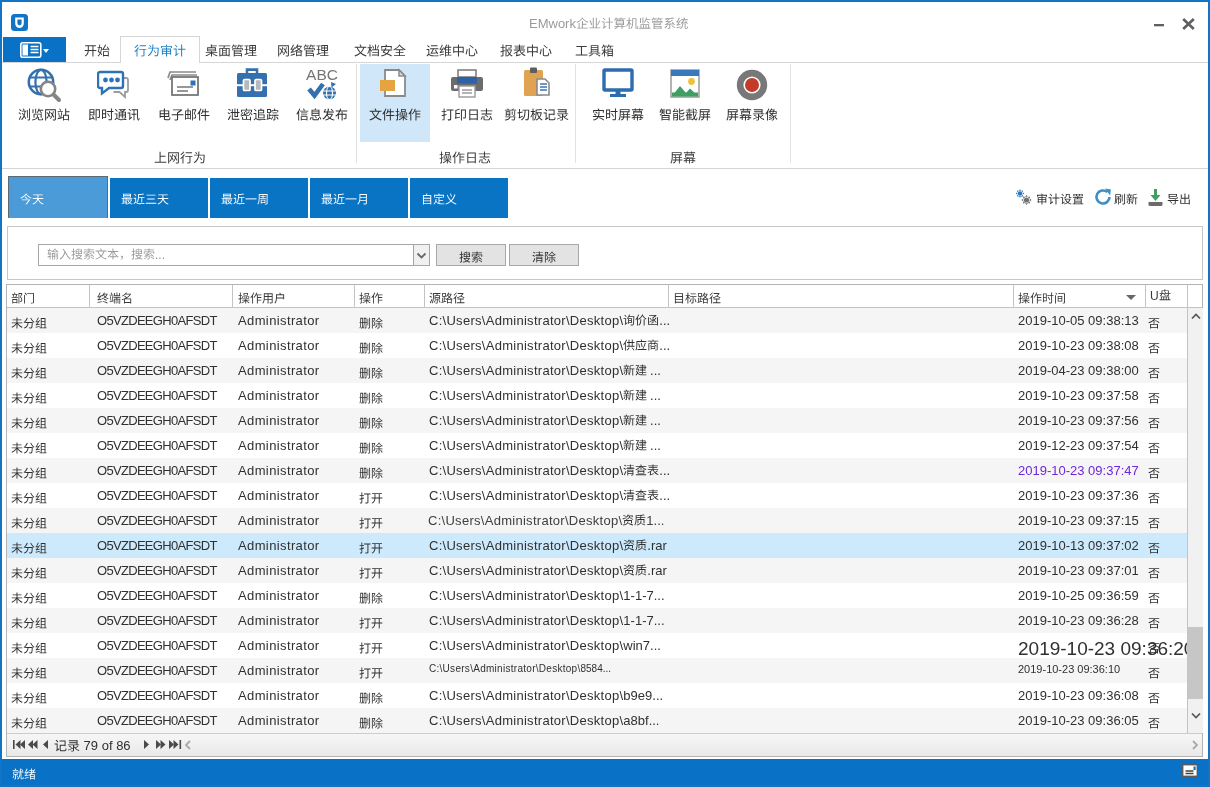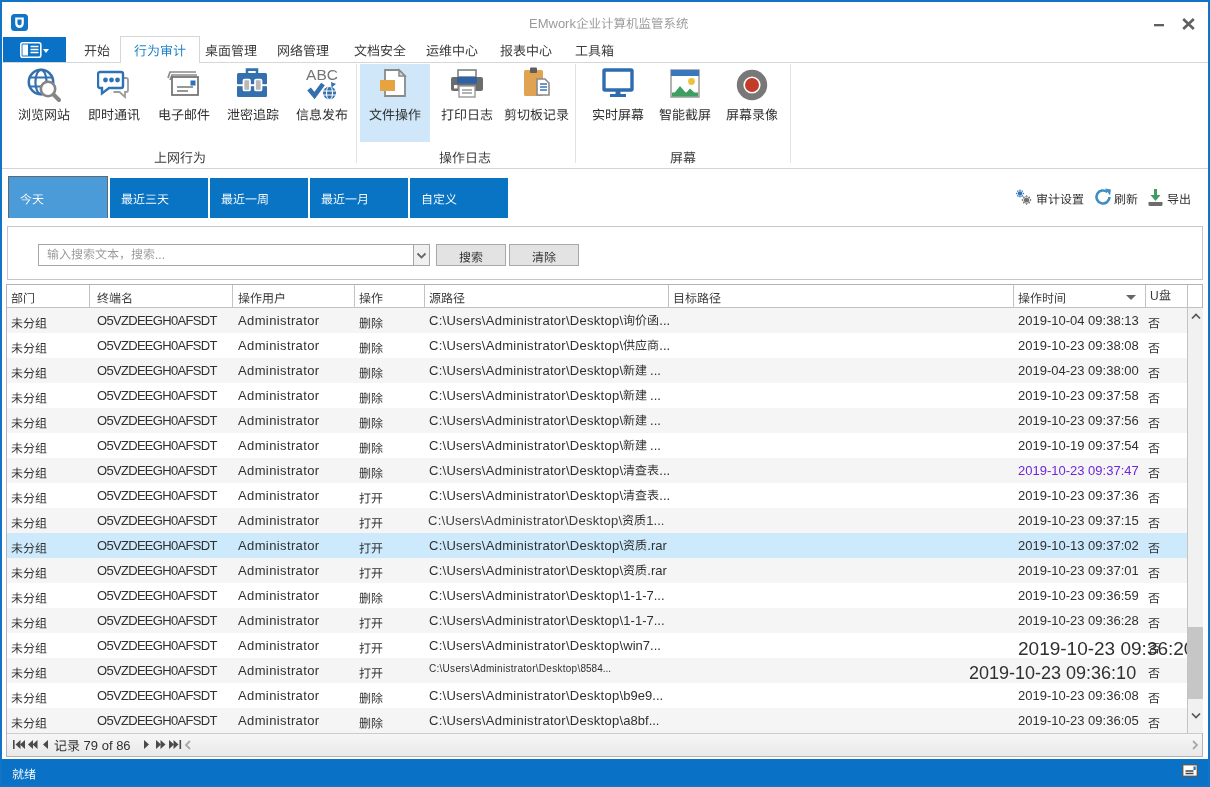--- a/index.html
+++ b/index.html
@@ -495,21 +495,21 @@
         <use href="#g94" x="1000"></use>
       </g>
     </svg></div>
 <div class="abs" style="left:429px;top:313px;font-size:13px;color:#303030;white-space:nowrap"><span style="letter-spacing:0.28px">C:\Users\Administrator\Desktop\</span><svg class="ct" width="36.00" height="12.60" viewBox="0 -880 3000 1050" style="vertical-align:-2.04px;">
       <g fill="#303030">
         <use href="#g113" x="0"></use>
         <use href="#g114" x="1000"></use>
         <use href="#g115" x="2000"></use>
       </g>
     </svg>...</div>
-<div class="abs" style="left:1018px;top:313px;font-size:13px;color:#303030">2019-10-04 09:38:13</div>
+<div class="abs" style="left:1018px;top:313px;font-size:13px;color:#303030">2019-10-05 09:38:13</div>
 <div class="abs" style="left:1148px;top:314px"><svg class="ct" width="12.00" height="12.60" viewBox="0 -880 1000 1050" style="vertical-align:-2.04px;">
       <g fill="#303030">
         <use href="#g116" x="0"></use>
       </g>
     </svg></div>
 <div class="abs" style="left:7px;top:333px;width:1180px;height:25px;background:#ffffff"></div>
 <div class="abs" style="left:11px;top:339px"><svg class="ct" width="36.00" height="12.60" viewBox="0 -880 3000 1050" style="vertical-align:-2.04px;">
       <g fill="#303030">
         <use href="#g109" x="0"></use>
         <use href="#g110" x="1000"></use>
@@ -640,21 +640,21 @@
         <use href="#g94" x="1000"></use>
       </g>
     </svg></div>
 <div class="abs" style="left:429px;top:438px;font-size:13px;color:#303030;white-space:nowrap"><span style="letter-spacing:0.28px">C:\Users\Administrator\Desktop\</span><svg class="ct" width="26.69" height="12.60" viewBox="0 -880 2224 1050" style="vertical-align:-2.04px;">
       <g fill="#303030">
         <use href="#g84" x="0"></use>
         <use href="#g120" x="1000"></use>
         <use href="#g121" x="2000"></use>
       </g>
     </svg>...</div>
-<div class="abs" style="left:1018px;top:438px;font-size:13px;color:#303030">2019-10-19 09:37:54</div>
+<div class="abs" style="left:1018px;top:438px;font-size:13px;color:#303030">2019-12-23 09:37:54</div>
 <div class="abs" style="left:1148px;top:439px"><svg class="ct" width="12.00" height="12.60" viewBox="0 -880 1000 1050" style="vertical-align:-2.04px;">
       <g fill="#303030">
         <use href="#g116" x="0"></use>
       </g>
     </svg></div>
 <div class="abs" style="left:7px;top:458px;width:1180px;height:25px;background:#f5f5f5"></div>
 <div class="abs" style="left:11px;top:464px"><svg class="ct" width="36.00" height="12.60" viewBox="0 -880 3000 1050" style="vertical-align:-2.04px;">
       <g fill="#303030">
         <use href="#g109" x="0"></use>
         <use href="#g110" x="1000"></use>
@@ -805,21 +805,21 @@
     </svg></div>
 <div class="abs" style="left:97px;top:588px;font-size:13px;letter-spacing:-0.69px;color:#303030">O5VZDEEGH0AFSDT</div>
 <div class="abs" style="left:238px;top:588px;font-size:13px;letter-spacing:0.38px;color:#303030">Administrator</div>
 <div class="abs" style="left:359px;top:589px"><svg class="ct" width="24.00" height="12.60" viewBox="0 -880 2000 1050" style="vertical-align:-2.04px;">
       <g fill="#303030">
         <use href="#g112" x="0"></use>
         <use href="#g94" x="1000"></use>
       </g>
     </svg></div>
 <div class="abs" style="left:429px;top:588px;font-size:13px;color:#303030;white-space:nowrap"><span style="letter-spacing:0.28px">C:\Users\Administrator\Desktop\</span>1-1-7...</div>
-<div class="abs" style="left:1018px;top:588px;font-size:13px;color:#303030">2019-10-23 09:36:59</div>
+<div class="abs" style="left:1018px;top:588px;font-size:13px;color:#303030">2019-10-25 09:36:59</div>
 <div class="abs" style="left:1148px;top:589px"><svg class="ct" width="12.00" height="12.60" viewBox="0 -880 1000 1050" style="vertical-align:-2.04px;">
       <g fill="#303030">
         <use href="#g116" x="0"></use>
       </g>
     </svg></div>
 <div class="abs" style="left:7px;top:608px;width:1180px;height:25px;background:#f5f5f5"></div>
 <div class="abs" style="left:11px;top:614px"><svg class="ct" width="36.00" height="12.60" viewBox="0 -880 3000 1050" style="vertical-align:-2.04px;">
       <g fill="#303030">
         <use href="#g109" x="0"></use>
         <use href="#g110" x="1000"></use>
@@ -874,21 +874,21 @@
     </svg></div>
 <div class="abs" style="left:97px;top:663px;font-size:13px;letter-spacing:-0.69px;color:#303030">O5VZDEEGH0AFSDT</div>
 <div class="abs" style="left:238px;top:663px;font-size:13px;letter-spacing:0.38px;color:#303030">Administrator</div>
 <div class="abs" style="left:359px;top:664px"><svg class="ct" width="24.00" height="12.60" viewBox="0 -880 2000 1050" style="vertical-align:-2.04px;">
       <g fill="#303030">
         <use href="#g58" x="0"></use>
         <use href="#g9" x="1000"></use>
       </g>
     </svg></div>
 <div class="abs" style="left:429px;top:663px;font-size:10px;color:#303030;white-space:nowrap"><span style="letter-spacing:0.28px">C:\Users\Administrator\Desktop\</span>8584...</div>
-<div class="abs" style="left:969px;top:663px;font-size:18px;color:#303030">2019-10-23 09:36:10</div>
+<div class="abs" style="left:1018px;top:663px;font-size:11px;color:#303030">2019-10-23 09:36:10</div>
 <div class="abs" style="left:1148px;top:664px"><svg class="ct" width="12.00" height="12.60" viewBox="0 -880 1000 1050" style="vertical-align:-2.04px;">
       <g fill="#303030">
         <use href="#g116" x="0"></use>
       </g>
     </svg></div>
 <div class="abs" style="left:7px;top:683px;width:1180px;height:25px;background:#ffffff"></div>
 <div class="abs" style="left:11px;top:689px"><svg class="ct" width="36.00" height="12.60" viewBox="0 -880 3000 1050" style="vertical-align:-2.04px;">
       <g fill="#303030">
         <use href="#g109" x="0"></use>
         <use href="#g110" x="1000"></use>

